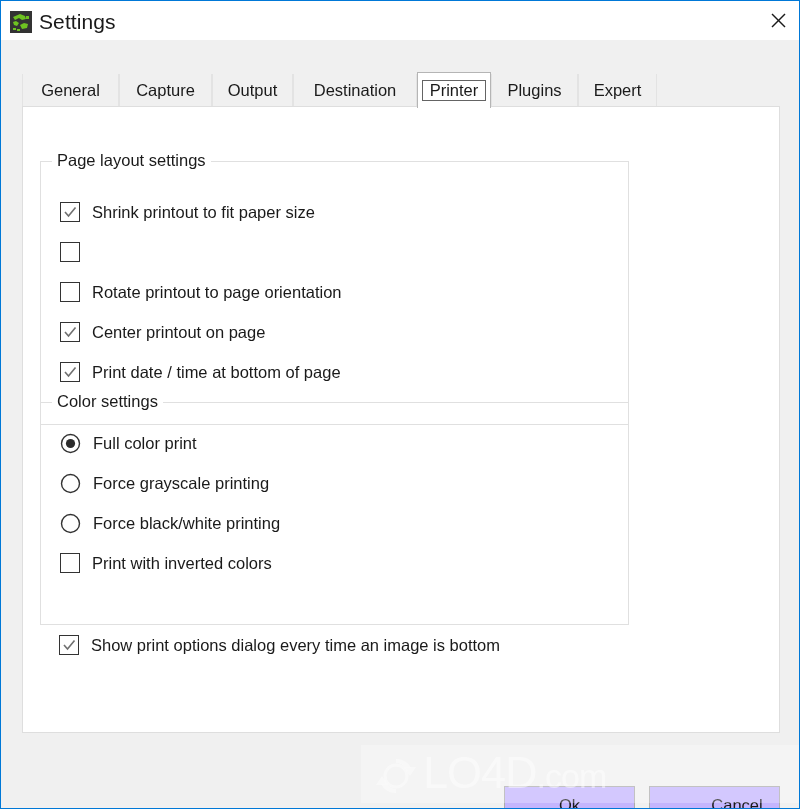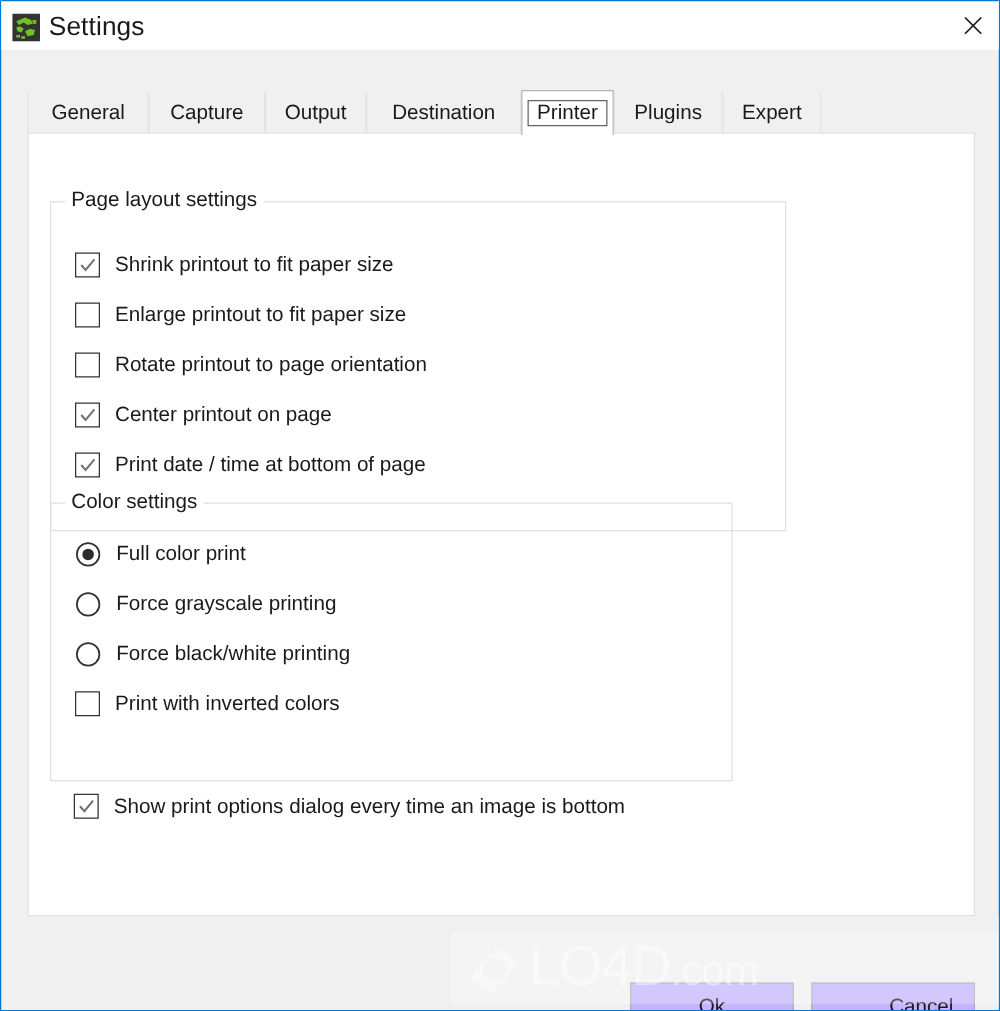--- a/index.html
+++ b/index.html
@@ -123,21 +123,21 @@
     color: #1a1a1a;
     white-space: nowrap;
   }
 
   #group-page-layout {
     left: 17px; top: 18px;
     width: 589px; height: 264px; margin-top: 36px;
   }
   #group-color {
     left: 17px; top: 295px;
-    width: 546px; height: 223px;
+    width: 589px; height: 223px;
   }
 
   
   .option-row {
     position: absolute;
     display: flex;
     align-items: center;
     cursor: default;
     white-space: nowrap;
   }
@@ -289,21 +289,20 @@
           <div class="option-row" style="left: 19px; top: 40px;">
             <span class="checkbox">
               <svg width="16" height="16" viewBox="0 0 16 16">
                 <polyline points="3,8 6.5,12 13.5,3.5" fill="none" stroke="#707070" stroke-width="1.6"></polyline>
               </svg>
             </span>
             <span class="option-label">Shrink printout to fit paper size</span>
           </div>
           <div class="option-row" style="left: 19px; top: 80px;">
             <span class="checkbox"></span>
-            <span class="option-label">Enlarge printout to fit paper size</span>
           </div>
           <div class="option-row" style="left: 19px; top: 120px;">
             <span class="checkbox"></span>
             <span class="option-label">Rotate printout to page orientation</span>
           </div>
           <div class="option-row" style="left: 19px; top: 160px;">
             <span class="checkbox">
               <svg width="16" height="16" viewBox="0 0 16 16">
                 <polyline points="3,8 6.5,12 13.5,3.5" fill="none" stroke="#707070" stroke-width="1.6"></polyline>
               </svg>

